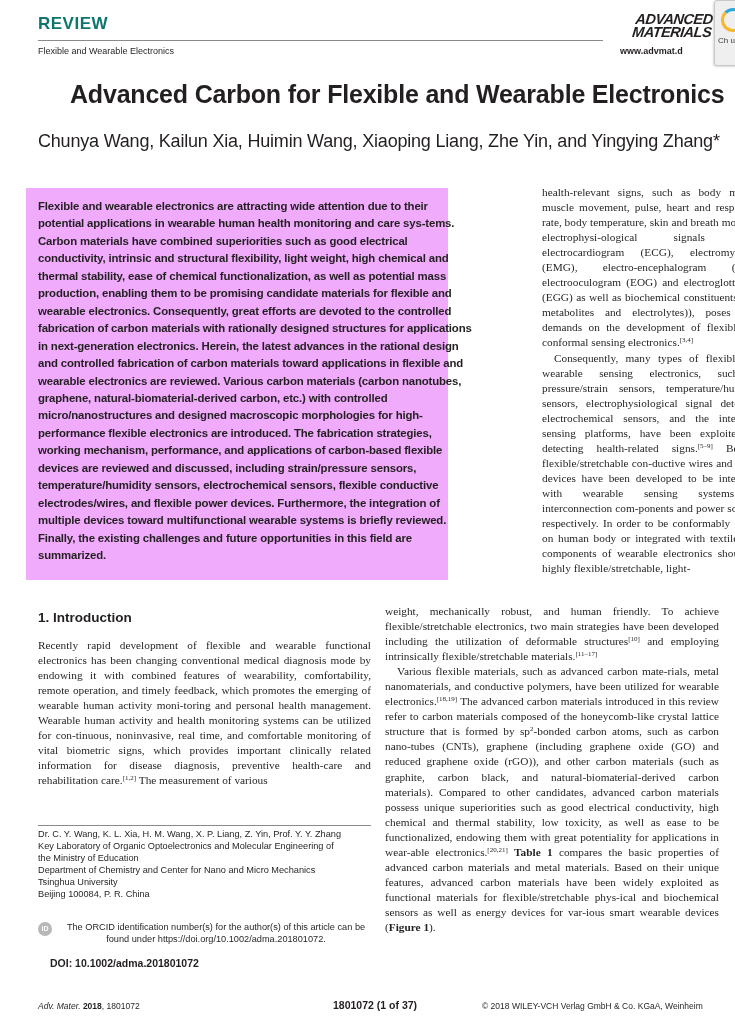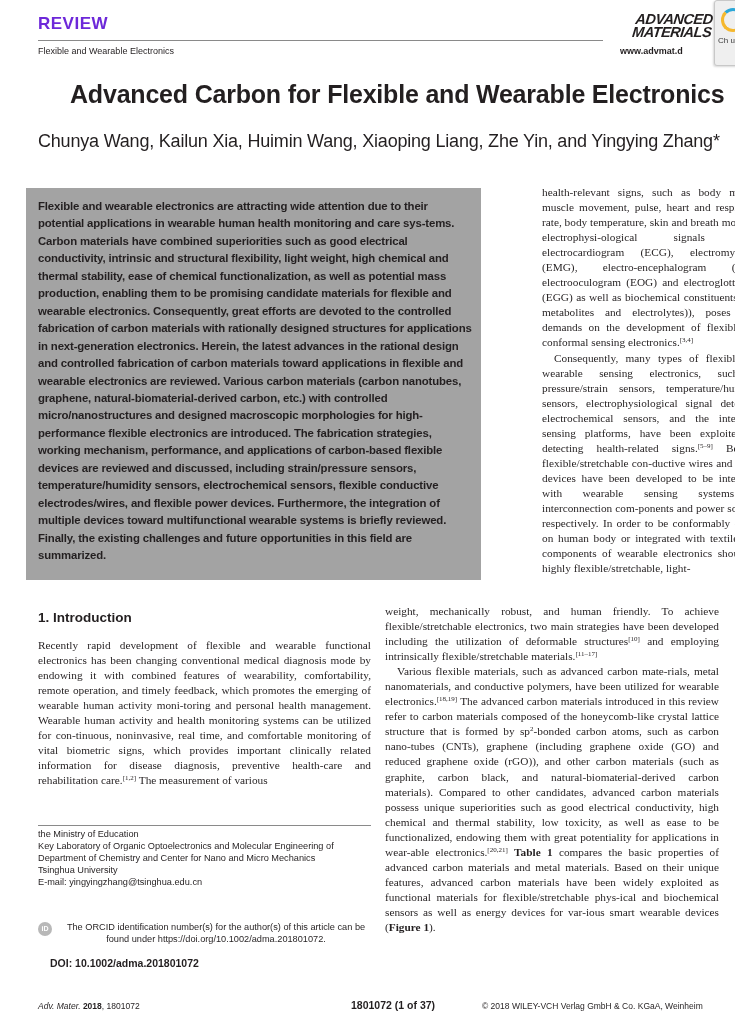--- a/index.html
+++ b/index.html
@@ -5,35 +5,35 @@
   html, body { margin: 0; padding: 0; }
   body {
     width: 735px; height: 1024px; background: #ffffff; position: relative; overflow: hidden;
     color: #231f20;
   }
   .abs { position: absolute; }
   .sans { font-family: "Liberation Sans", "DejaVu Sans", sans-serif; }
   .serif { font-family: "Liberation Serif", "DejaVu Serif", serif; }
 
   
-  #review { left: 38px; top: 14px; font-size: 17px; font-weight: 900; letter-spacing: 0.5px; color: #6d28d9; }
+  #review { left: 38px; top: 14px; font-size: 17px; font-weight: 900; letter-spacing: 0.5px; color: #0f766e; }
   #header-rule { left: 38px; top: 40px; width: 565px; height: 1px; background: #8a8a8a; }
   #section-label { left: 38px; top: 46px; font-size: 9px; color: #231f20; }
   #journal-logo { left: 607px; top: 13px; width: 105px; text-align: right; font-style: italic; font-weight: 900; font-size: 14.5px; line-height: 13px; letter-spacing: -0.5px; transform: skewX(-6deg); }
   #journal-url { left: 620px; top: 46px; font-size: 9px; font-weight: bold; white-space: nowrap; }
   #check-updates { left: 714px; top: 0px; width: 30px; height: 64px; background: #efefef; border: 1px solid #c8c8c8; border-radius: 3px; box-shadow: -1px 1px 2px rgba(0,0,0,0.15); overflow: hidden; }
   #check-updates .ring { position: absolute; left: 6px; top: 7px; width: 18px; height: 18px; border-radius: 50%; border: 3px solid #f5b82e; border-right-color: #2ba7d8; border-top-color: #2ba7d8; }
   #check-updates .txt { position: absolute; left: 3px; top: 35px; font-size: 8px; line-height: 10px; color: #3a3a3a; }
 
   
   #title { left: 38px; top: 80px; font-size: 25px; font-weight: bold; color: #231f20; letter-spacing: -0.2px; margin-left: 32px; }
   #authors { left: 38px; top: 131px; font-size: 18px; color: #231f20; letter-spacing: -0.2px; }
 
   
-  #abstract-box { left: 26px; top: 188px; width: 455px; height: 392px; background: #a3a3a3; }
+  #abstract-box { left: 26px; top: 188px; width: 422px; height: 392px; background: #f0abfc; }
   #abstract-text { position: absolute; left: 12px; top: 10px; width: 435px; font-size: 11.4px; line-height: 17.45px; font-weight: bold; color: #231f20; letter-spacing: -0.15px; }
 
   
   .col-text { font-size: 11.3px; line-height: 15.05px; color: #231f20; text-align: justify; }
   #right-col-top { left: 497px; top: 185px; width: 222px; margin-left: 45px; }
   #right-col-bottom { left: 385px; top: 604px; width: 334px; }
   .indent { text-indent: 12px; }
   sup { font-size: 7px; line-height: 0; vertical-align: 4px; }
 
   #intro-heading { left: 38px; top: 610px; font-size: 13.5px; font-weight: bold; }
@@ -41,21 +41,21 @@
 
   
   #aff-rule { left: 38px; top: 825px; width: 333px; height: 1px; background: #8a8a8a; }
   #affiliation { left: 38px; top: 828px; width: 340px; font-size: 9.2px; line-height: 12.1px; color: #231f20; }
   #orcid-icon { left: 38px; top: 922px; width: 14px; height: 14px; border-radius: 50%; background: #b8b8b8; color: #fff; font-size: 7px; line-height: 14px; text-align: center; font-weight: bold; }
   #orcid-text { left: 56px; top: 921px; width: 320px; font-size: 9.2px; line-height: 12px; text-align: center; }
   #doi { left: 38px; top: 957px; font-size: 10.5px; font-weight: bold; padding-left: 12px; }
 
   
   #footer-left { left: 38px; top: 1001px; font-size: 8.5px; }
-  #footer-center { left: 333px; top: 999px; font-size: 10.5px; font-weight: bold; margin-left: 18px; }
+  #footer-center { left: 333px; top: 999px; font-size: 10.5px; font-weight: bold; }
   #footer-right { left: 482px; top: 1001px; font-size: 8.5px; }
 </style>
 </head>
 <body>
 
 <div id="review" class="abs sans">REVIEW</div>
 <div id="header-rule" class="abs"></div>
 <div id="section-label" class="abs sans">Flexible and Wearable Electronics</div>
 <div id="journal-logo" class="abs sans">
   <div>ADVANCED</div>
@@ -82,25 +82,26 @@
 <div id="right-col-bottom" class="abs serif col-text">
   <div><span>weight, mechanically robust, and human friendly. To achieve flexible/stretchable electronics, two main strategies have been developed including the utilization of deformable structures</span><sup>[10]</sup><span> and employing intrinsically flexible/stretchable materials.</span><sup>[11–17]</sup></div>
   <div class="indent"><span>Various flexible materials, such as advanced carbon mate-rials, metal nanomaterials, and conductive polymers, have been utilized for wearable electronics.</span><sup>[18,19]</sup><span> The advanced carbon materials introduced in this review refer to carbon materials composed of the honeycomb-like crystal lattice structure that is formed by sp</span><sup>2</sup><span>-bonded carbon atoms, such as carbon nano-tubes (CNTs), graphene (including graphene oxide (GO) and reduced graphene oxide (rGO)), and other carbon materials (such as graphite, carbon black, and natural-biomaterial-derived carbon materials). Compared to other candidates, advanced carbon materials possess unique superiorities such as good electrical conductivity, high chemical and thermal stability, low toxicity, as well as ease to be functionalized, endowing them with great potentiality for applications in wear-able electronics.</span><sup>[20,21]</sup> <b>Table 1</b><span> compares the basic properties of advanced carbon materials and metal materials. Based on their unique features, advanced carbon materials have been widely exploited as functional materials for flexible/stretchable phys-ical and biochemical sensors as well as energy devices for var-ious smart wearable devices (</span><b>Figure 1</b><span>).</span></div>
 </div>
 
 <div id="intro-heading" class="abs sans">1. Introduction</div>
 <div id="intro-text" class="abs serif col-text"><span>Recently rapid development of flexible and wearable functional electronics has been changing conventional medical diagnosis mode by endowing it with combined features of wearability, comfortability, remote operation, and timely feedback, which promotes the emerging of wearable human activity moni-toring and personal health management. Wearable human activity and health monitoring systems can be utilized for con-tinuous, noninvasive, real time, and comfortable monitoring of vital biometric signs, which provides important clinically related information for disease diagnosis, preventive health-care and rehabilitation care.</span><sup>[1,2]</sup><span> The measurement of various</span></div>
 
 <div id="aff-rule" class="abs"></div>
 <div id="affiliation" class="abs sans">
+  <div>Dr. C. Y. Wang, K. L. Xia, H. M. Wang, X. P. Liang, Z. Yin, Prof. Y. Y. Zhang</div>
+  <div>Key Laboratory of Organic Optoelectronics and Molecular Engineering of</div>
   <div>the Ministry of Education</div>
-  <div>Key Laboratory of Organic Optoelectronics and Molecular Engineering of</div>
   <div>Department of Chemistry and Center for Nano and Micro Mechanics</div>
   <div>Tsinghua University</div>
-  <div>E-mail: yingyingzhang@tsinghua.edu.cn</div>
+  <div>Beijing 100084, P. R. China</div>
 </div>
 <div id="orcid-icon" class="abs sans">iD</div>
 <div id="orcid-text" class="abs sans">The ORCID identification number(s) for the author(s) of this article can be found under https://doi.org/10.1002/adma.201801072.</div>
 <div id="doi" class="abs sans">DOI: 10.1002/adma.201801072</div>
 
 <div id="footer-left" class="abs sans"><i>Adv. Mater.</i> <b>2018</b><span>, 1801072</span></div>
 <div id="footer-center" class="abs sans">1801072  (1 of 37)</div>
 <div id="footer-right" class="abs sans">© 2018 WILEY-VCH Verlag GmbH &amp; Co. KGaA, Weinheim</div>
 
 </body></html>

